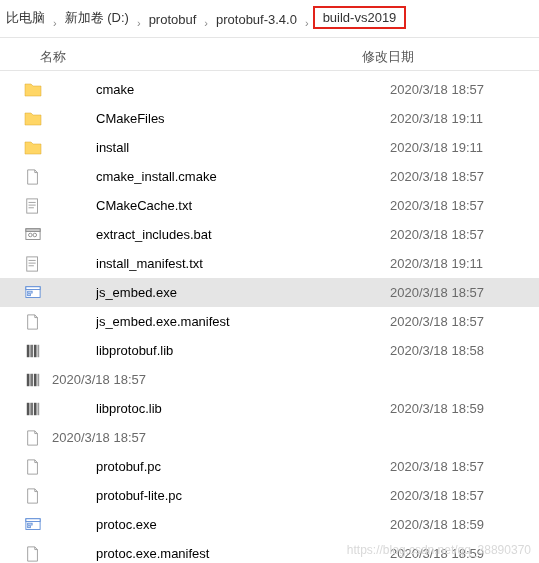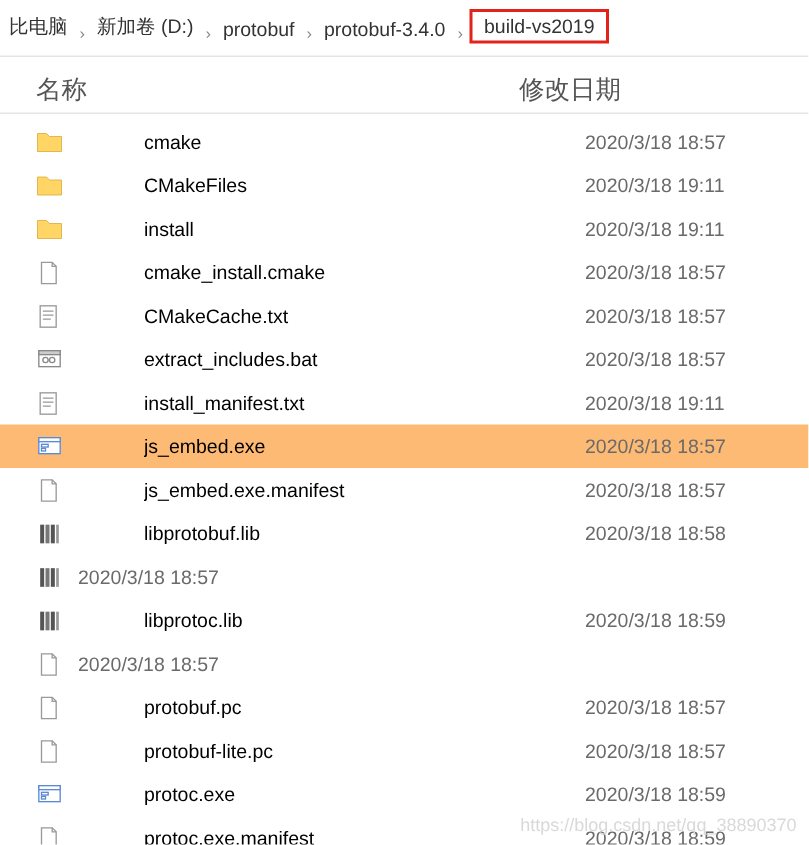--- a/index.html
+++ b/index.html
@@ -28,39 +28,39 @@
       color: #888;
       padding: 0 4px;
       font-size: 11px;
     }
     .breadcrumb .highlighted {
       border: 2px solid #e2231a;
       padding: 2px 8px;
     }
     .columns {
       display: flex;
-      padding: 10px 0 4px 24px;
+      padding: 10px 0 4px 40px;
       border-bottom: 1px solid #e5e5e5;
       color: #555;
-      font-size: 17px;
+      font-size: 13px;
       justify-content: space-between;
     }
     .col-name { flex: 0 0 322px; }
     .col-date { flex: 1; }
     .file-list {
       padding: 4px 0;
     }
     .row {
       display: flex;
       align-items: center;
       padding: 4px 0 4px 24px;
       height: 29px;
     }
     .row.selected {
-      background: #fdba74;
+      background: #e5e5e5;
     }
     .icon {
       width: 18px;
       height: 18px;
       margin-right: 10px;
       display: inline-flex;
       align-items: center;
       justify-content: center;
       flex-shrink: 0;
     }

